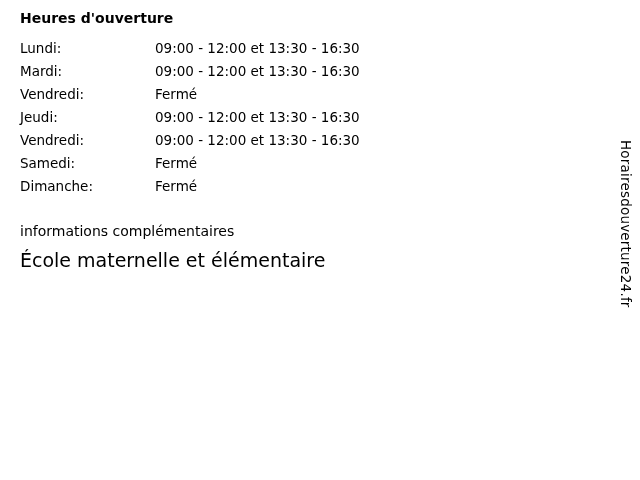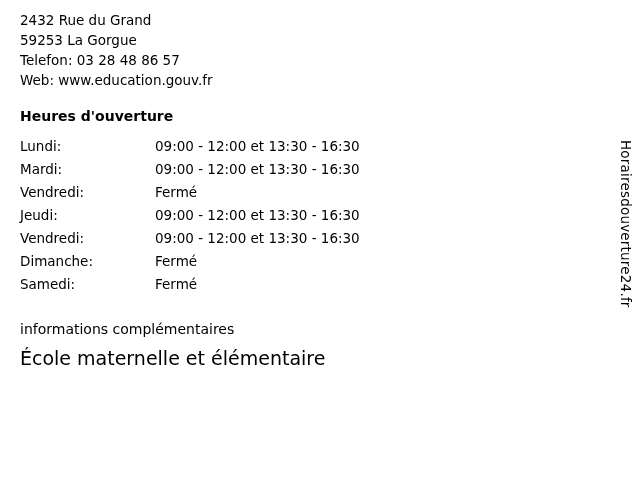--- a/index.html
+++ b/index.html
@@ -79,26 +79,20 @@
     letter-spacing: 0.2px;
     white-space: nowrap;
   }
 </style>
 </head>
 <body>
 
 <div class="page">
 
 
-  <div class="address-block">
-    <div class="address-line">2432 Rue du Grand</div>
-    <div class="address-line">59253 La Gorgue</div>
-    <div class="address-line">Telefon: 03 28 48 86 57</div>
-    <div class="address-line">Web: www.education.gouv.fr</div>
-  </div>
 
   <h2 class="section-heading">Heures d'ouverture</h2>
 
   <table class="hours-table">
     <tbody>
       <tr>
         <td class="hours-day">Lundi:</td>
         <td class="hours-value">09:00 - 12:00 et 13:30 - 16:30</td>
       </tr>
       <tr>
@@ -111,25 +105,25 @@
       </tr>
       <tr>
         <td class="hours-day">Jeudi:</td>
         <td class="hours-value">09:00 - 12:00 et 13:30 - 16:30</td>
       </tr>
       <tr>
         <td class="hours-day">Vendredi:</td>
         <td class="hours-value">09:00 - 12:00 et 13:30 - 16:30</td>
       </tr>
       <tr>
-        <td class="hours-day">Dimanche:</td>
+        <td class="hours-day">Samedi:</td>
         <td class="hours-value">Fermé</td>
       </tr>
       <tr>
-        <td class="hours-day">Samedi:</td>
+        <td class="hours-day">Dimanche:</td>
         <td class="hours-value">Fermé</td>
       </tr>
     </tbody>
   </table>
 
   <h2 class="info-heading">informations complémentaires</h2>
   <div class="info-text">École maternelle et élémentaire</div>
 
 </div>
 

